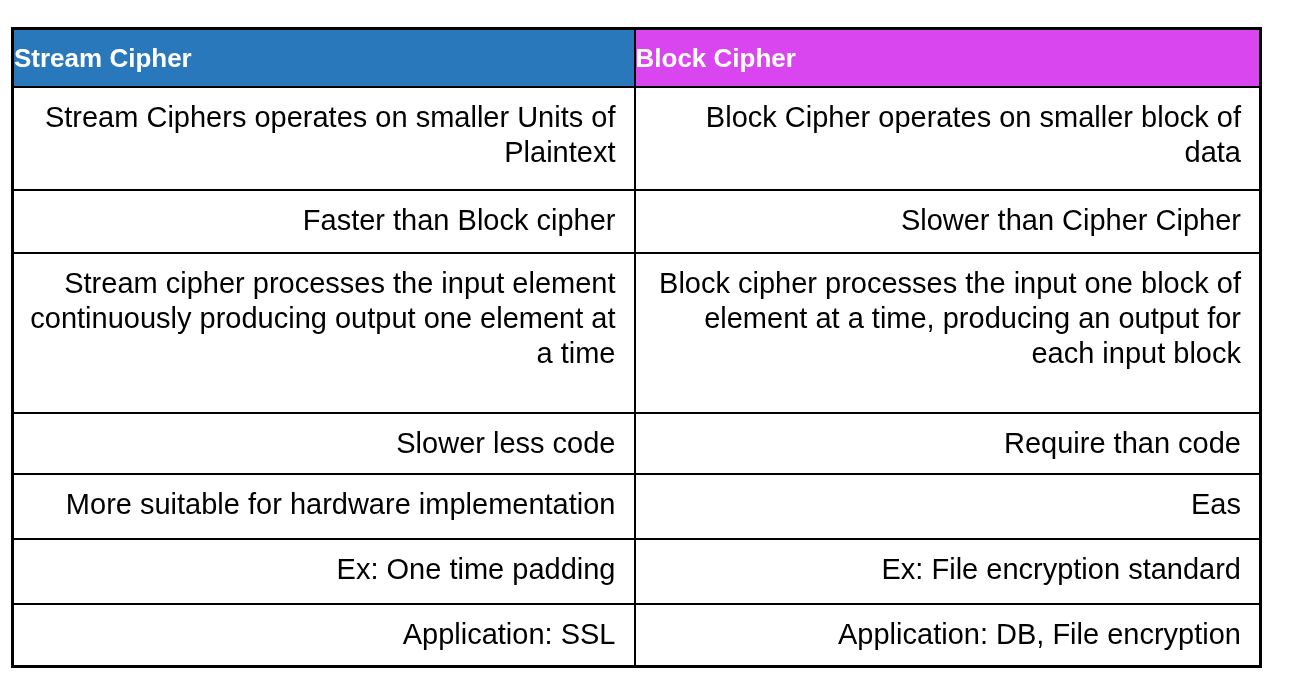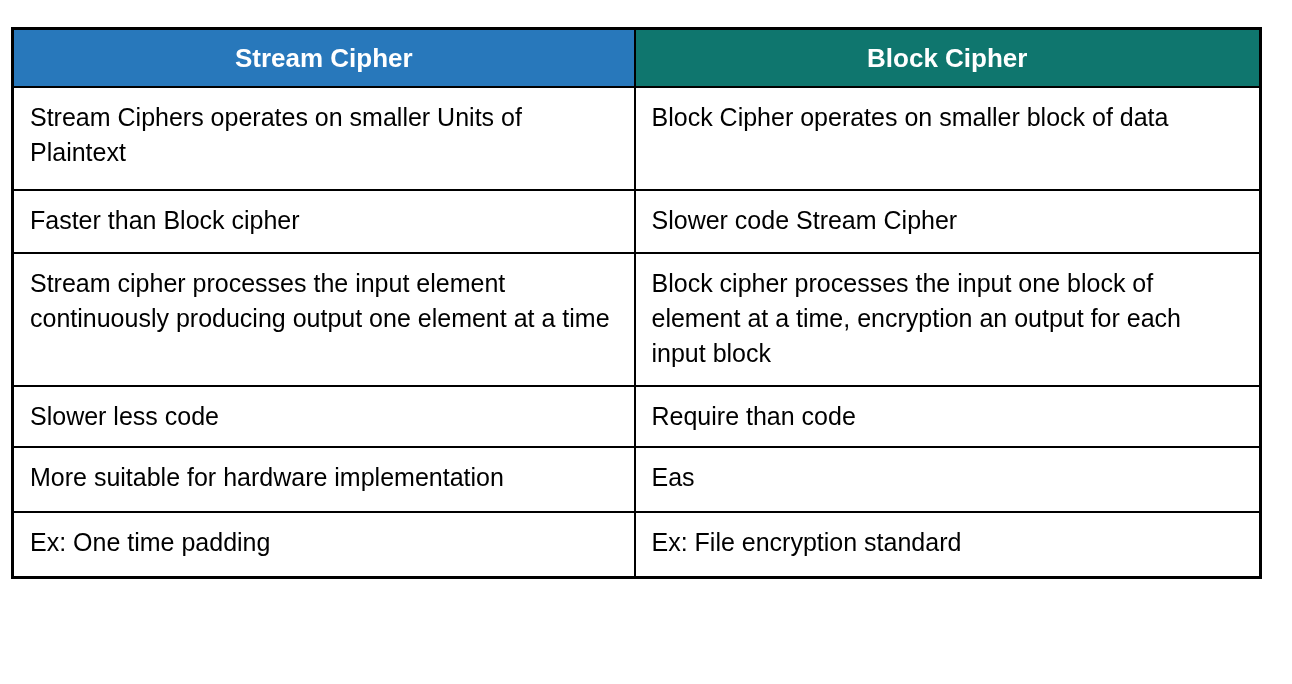--- a/index.html
+++ b/index.html
@@ -27,80 +27,84 @@
     border: 3px solid #000000;
   }
   table.cipher-table col.c1 { width: 622px; }
   table.cipher-table col.c2 { width: 626px; }
   table.cipher-table th {
     border: 2px solid #000000;
     background: #2878BB;
     color: #ffffff;
     font-size: 26px;
     font-weight: bold;
-    text-align: center;
+    text-align: left;
     vertical-align: middle;
     height: 56px;
     padding: 0;
     margin-top: 24px;
   }
   table.cipher-table td {
     border: 2px solid #000000;
     color: #000000;
-    font-size: 25px;
+    font-size: 29px;
     line-height: 35px;
-    text-align: left;
+    text-align: right;
     vertical-align: top;
     padding: 12px 18px 12px 16px;
   }
   tr.r1 { height: 103px; }
   tr.r2 { height: 63px; }
-  tr.r3 { height: 133px; }
+  tr.r3 { height: 160px; }
   tr.r4 { height: 61px; }
   tr.r5 { height: 65px; margin-left: 23px; }
   tr.r6 { height: 65px; }
   tr.r7 { height: 62px; }
 </style>
 </head>
 <body>
 
 <div class="page">
   <div class="table-wrap">
     <table class="cipher-table">
       <colgroup>
         <col class="c1">
         <col class="c2">
       </colgroup>
       <thead>
         <tr>
           <th style="background: rgb(40, 120, 187); color: rgb(255, 255, 255);">Stream Cipher</th>
-          <th style="background: #0f766e; color: rgb(255, 255, 255);">Block Cipher</th>
+          <th style="background: #d946ef; color: rgb(255, 255, 255);">Block Cipher</th>
         </tr>
       </thead>
       <tbody>
         <tr class="r1">
           <td>Stream Ciphers operates on smaller Units of Plaintext</td>
           <td>Block Cipher operates on smaller block of data</td>
         </tr>
         <tr class="r2">
           <td>Faster than Block cipher</td>
-          <td>Slower code Stream Cipher</td>
+          <td>Slower than Cipher Cipher</td>
         </tr>
         <tr class="r3">
           <td>Stream cipher processes the input element continuously producing output one element at a time</td>
-          <td>Block cipher processes the input one block of element at a time, encryption an output for each input block</td>
+          <td>Block cipher processes the input one block of element at a time, producing an output for each input block</td>
         </tr>
         <tr class="r4">
           <td>Slower less code</td>
           <td>Require than code</td>
         </tr>
         <tr class="r5">
           <td>More suitable for hardware implementation</td>
           <td>Eas</td>
         </tr>
         <tr class="r6">
           <td>Ex: One time padding</td>
           <td>Ex: File encryption standard</td>
         </tr>
+        <tr class="r7">
+          <td>Application: SSL</td>
+          <td>Application: DB, File encryption</td>
+        </tr>
       </tbody>
     </table>
   </div>
 </div>
 
 </body></html>

